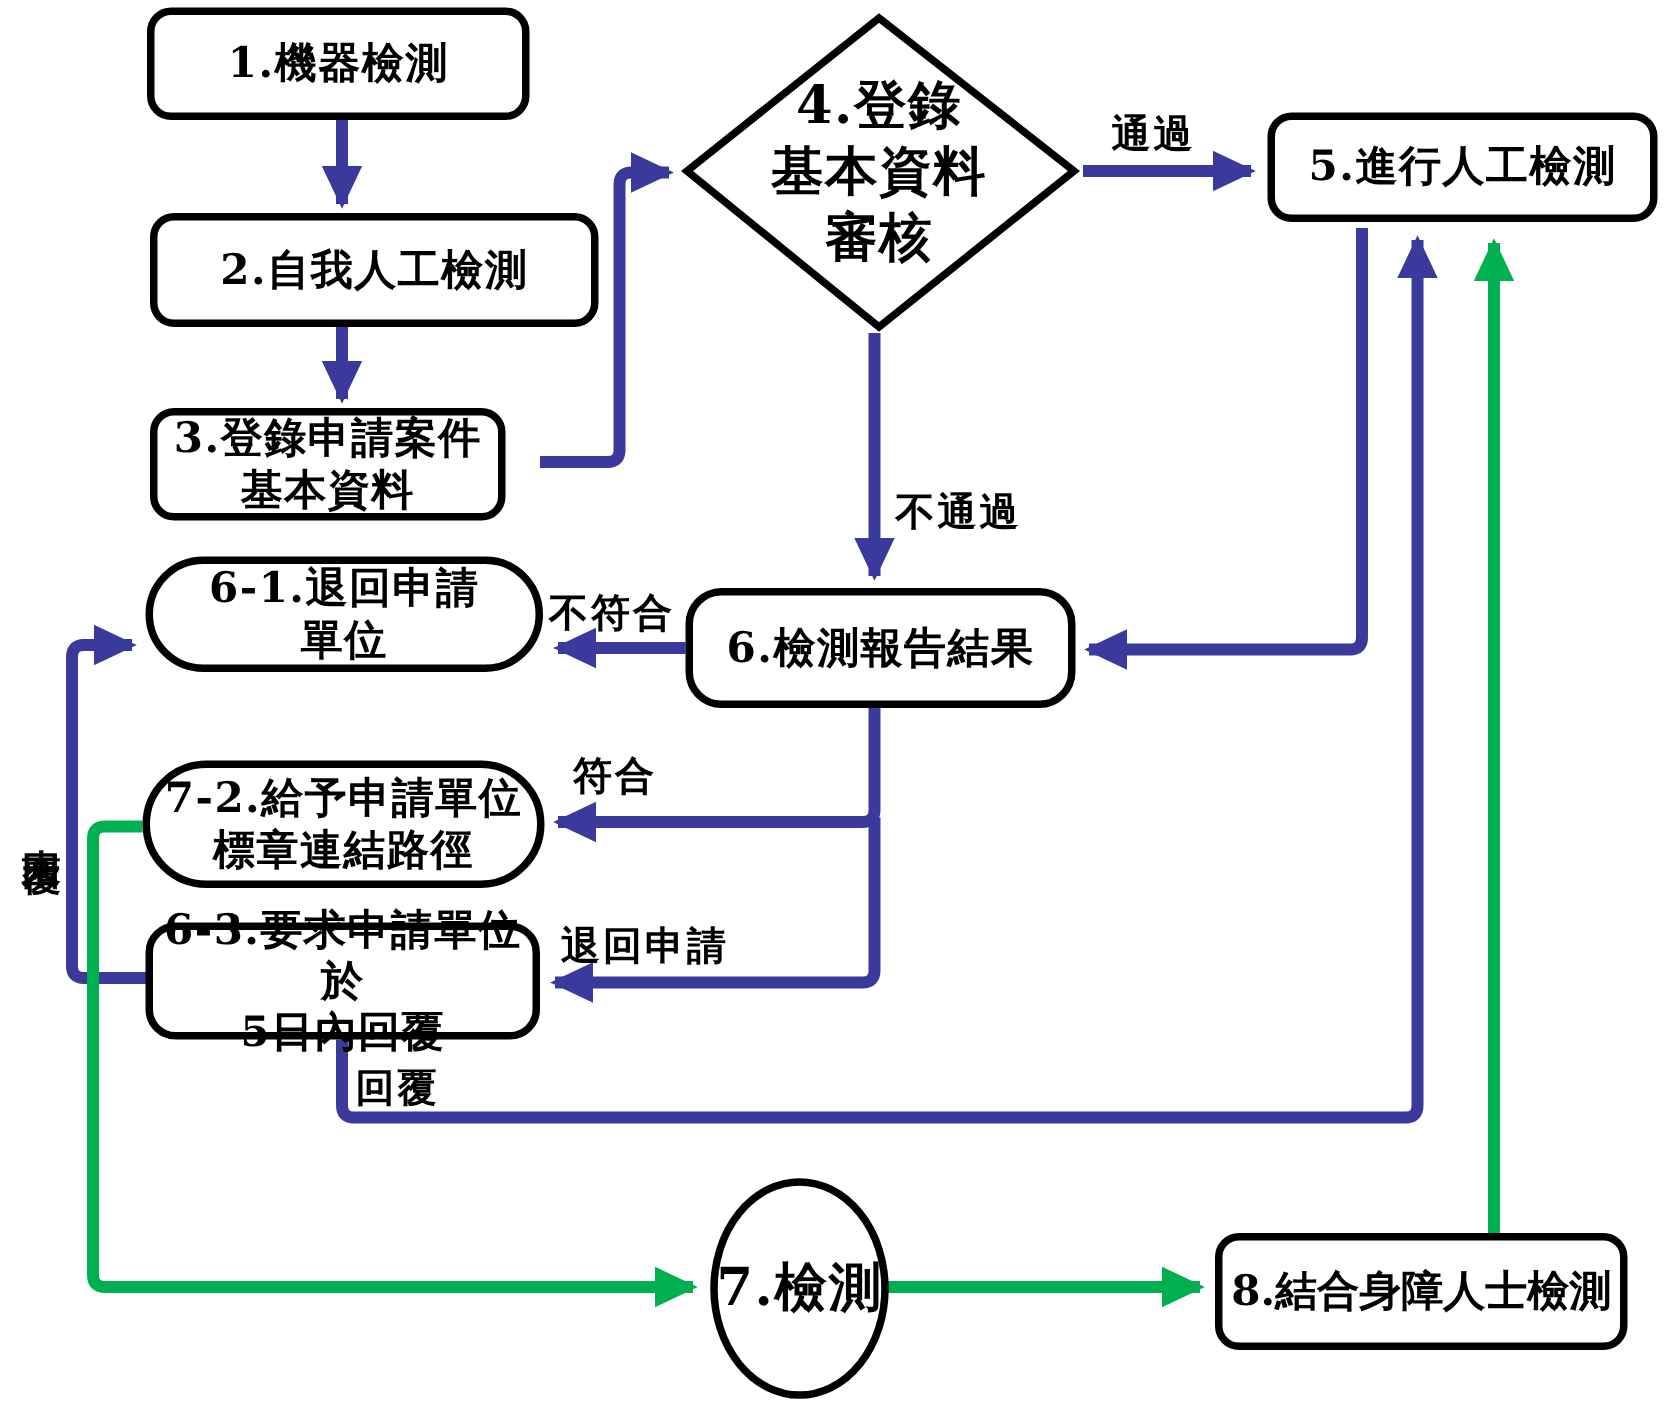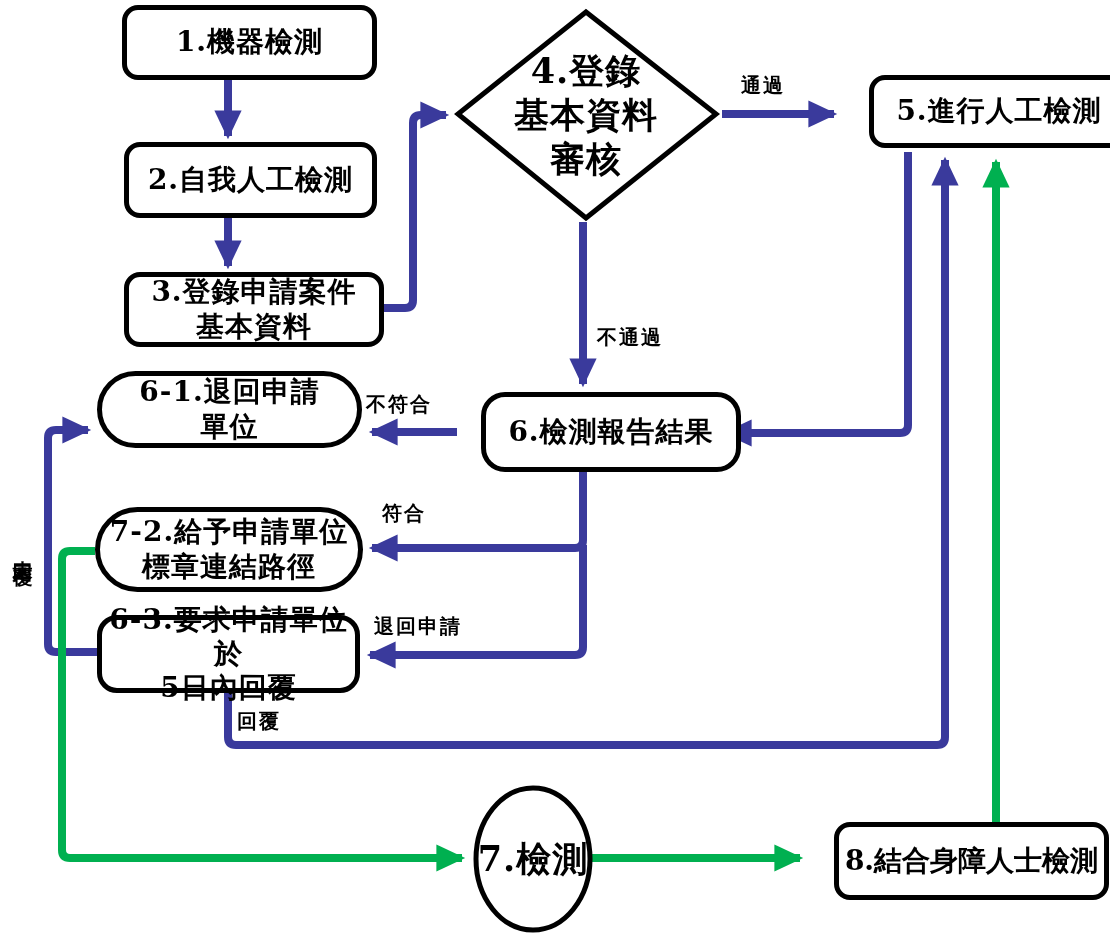--- a/index.html
+++ b/index.html
@@ -21,36 +21,36 @@
     position:absolute;z-index:2;
     box-sizing:border-box;
     background:var(--fill,#fff);
     border:5px solid var(--border,#000);
     display:flex;align-items:center;justify-content:center;
     text-align:center;
     font-weight:bold;font-size:28px;color:var(--text,#000);
     letter-spacing:1px;line-height:1.22;
     white-space:pre-line;
   }
-  .r16{border-radius:16px;margin-left:24px;}
+  .r16{border-radius:16px;}
   .r20{border-radius:20px;}
   .stadium1{border-radius:40px;}
   .stadium2{border-radius:44px;}
   .node-text{
     position:absolute;z-index:3;
     display:flex;align-items:center;justify-content:center;
     text-align:center;
     font-weight:bold;font-size:35px;color:var(--text,#000);
     letter-spacing:1px;line-height:1.25;
     white-space:pre-line;
     background:transparent;border:none;
   }
   .edge-label{
     position:absolute;z-index:4;
-    font-weight:bold;font-size:20px;color:var(--text,#000);
+    font-weight:bold;font-size:26px;color:var(--text,#000);
     letter-spacing:2px;white-space:nowrap;
   }
   .edge-label.vertical{
     writing-mode:vertical-rl;letter-spacing:3px;
   }
 </style>
 </head>
 <body>
 
 <div class="canvas">
@@ -80,23 +80,23 @@
     <path class="edge edge-green" d="M95,551 H70 Q62,551 62,559 V850 Q62,858 70,858 H462" marker-end="url(#arrow-green)"></path>
     <path class="edge edge-green" d="M592,858 H800" marker-end="url(#arrow-green)"></path>
     <path class="edge edge-green" d="M996,822 V162" marker-end="url(#arrow-green)"></path>
 
     <polygon class="shape" points="586,12 716,114 586,218 458,114"></polygon>
     <ellipse class="shape" cx="533" cy="859" rx="57" ry="71"></ellipse>
   </svg>
 
   <div class="node r16" style="left:98px;top:5px;width:255px;height:75px;">1.機器檢測</div>
 
-  <div class="node r16" style="left:100px;top:142px;width:253px;height:76px;">2.自我人工檢測</div>
+  <div class="node r16" style="left:100px;top:142px;width:299px;height:76px;">2.自我人工檢測</div>
 
-  <div class="node r16" style="left:100px;top:272px;width:260px;height:75px;">3.登錄申請案件
+  <div class="node r16" style="left:100px;top:272px;width:237px;height:75px;">3.登錄申請案件
 基本資料</div>
 
   <div class="node r16" style="left:845px;top:75px;width:260px;height:73px;">5.進行人工檢測</div>
 
   <div class="node r16" style="left:457px;top:392px;width:260px;height:80px;border-radius:24px;">6.檢測報告結果</div>
 
   <div class="node stadium1" style="left:97px;top:371px;width:265px;height:77px;">6-1.退回申請
 單位</div>
 
   <div class="node stadium2" style="left:95px;top:507px;width:268px;height:85px;">7-2.給予申請單位

